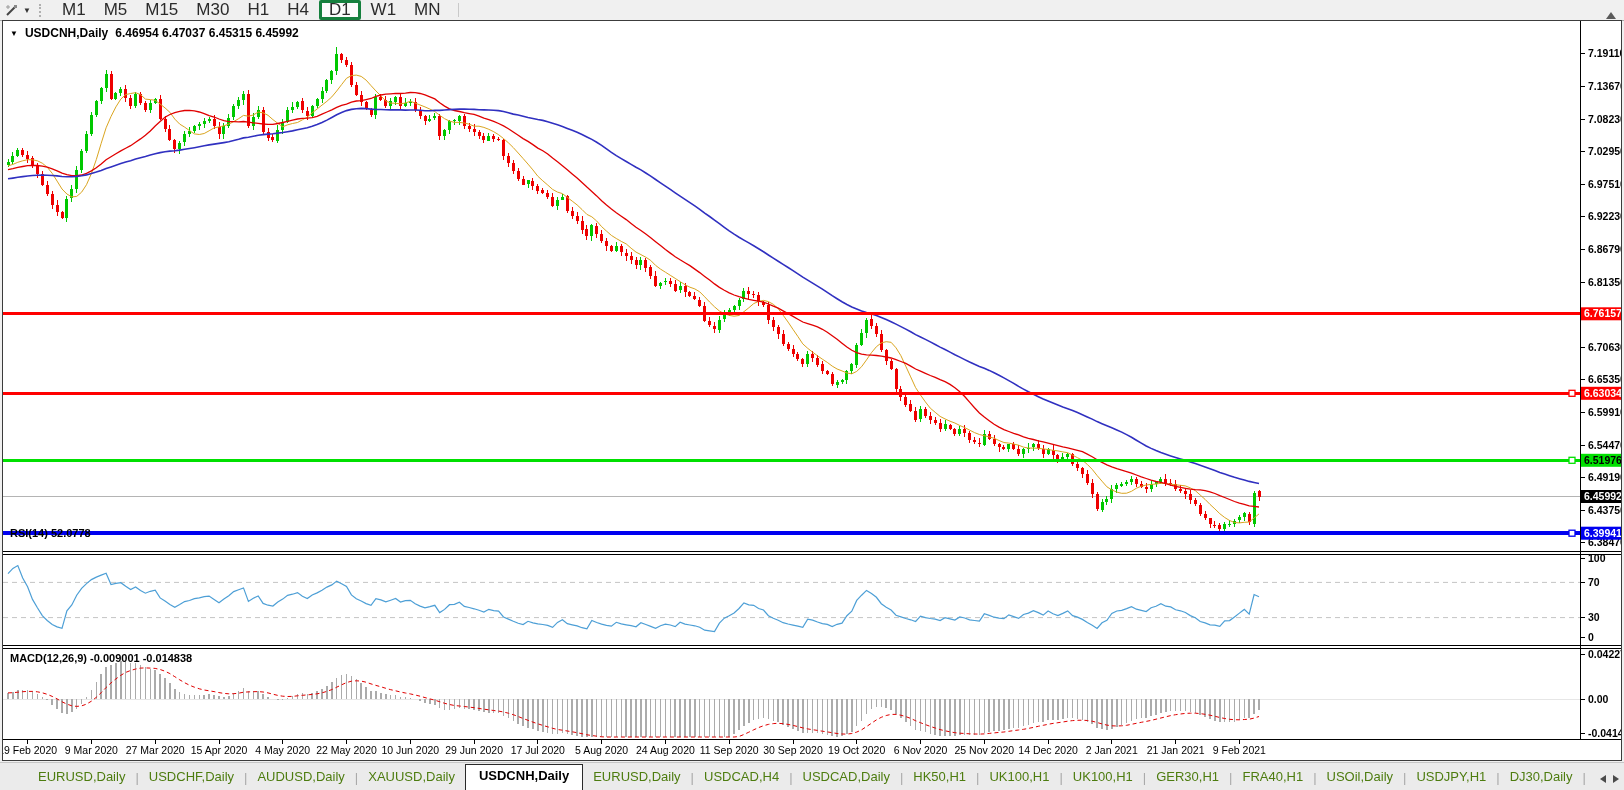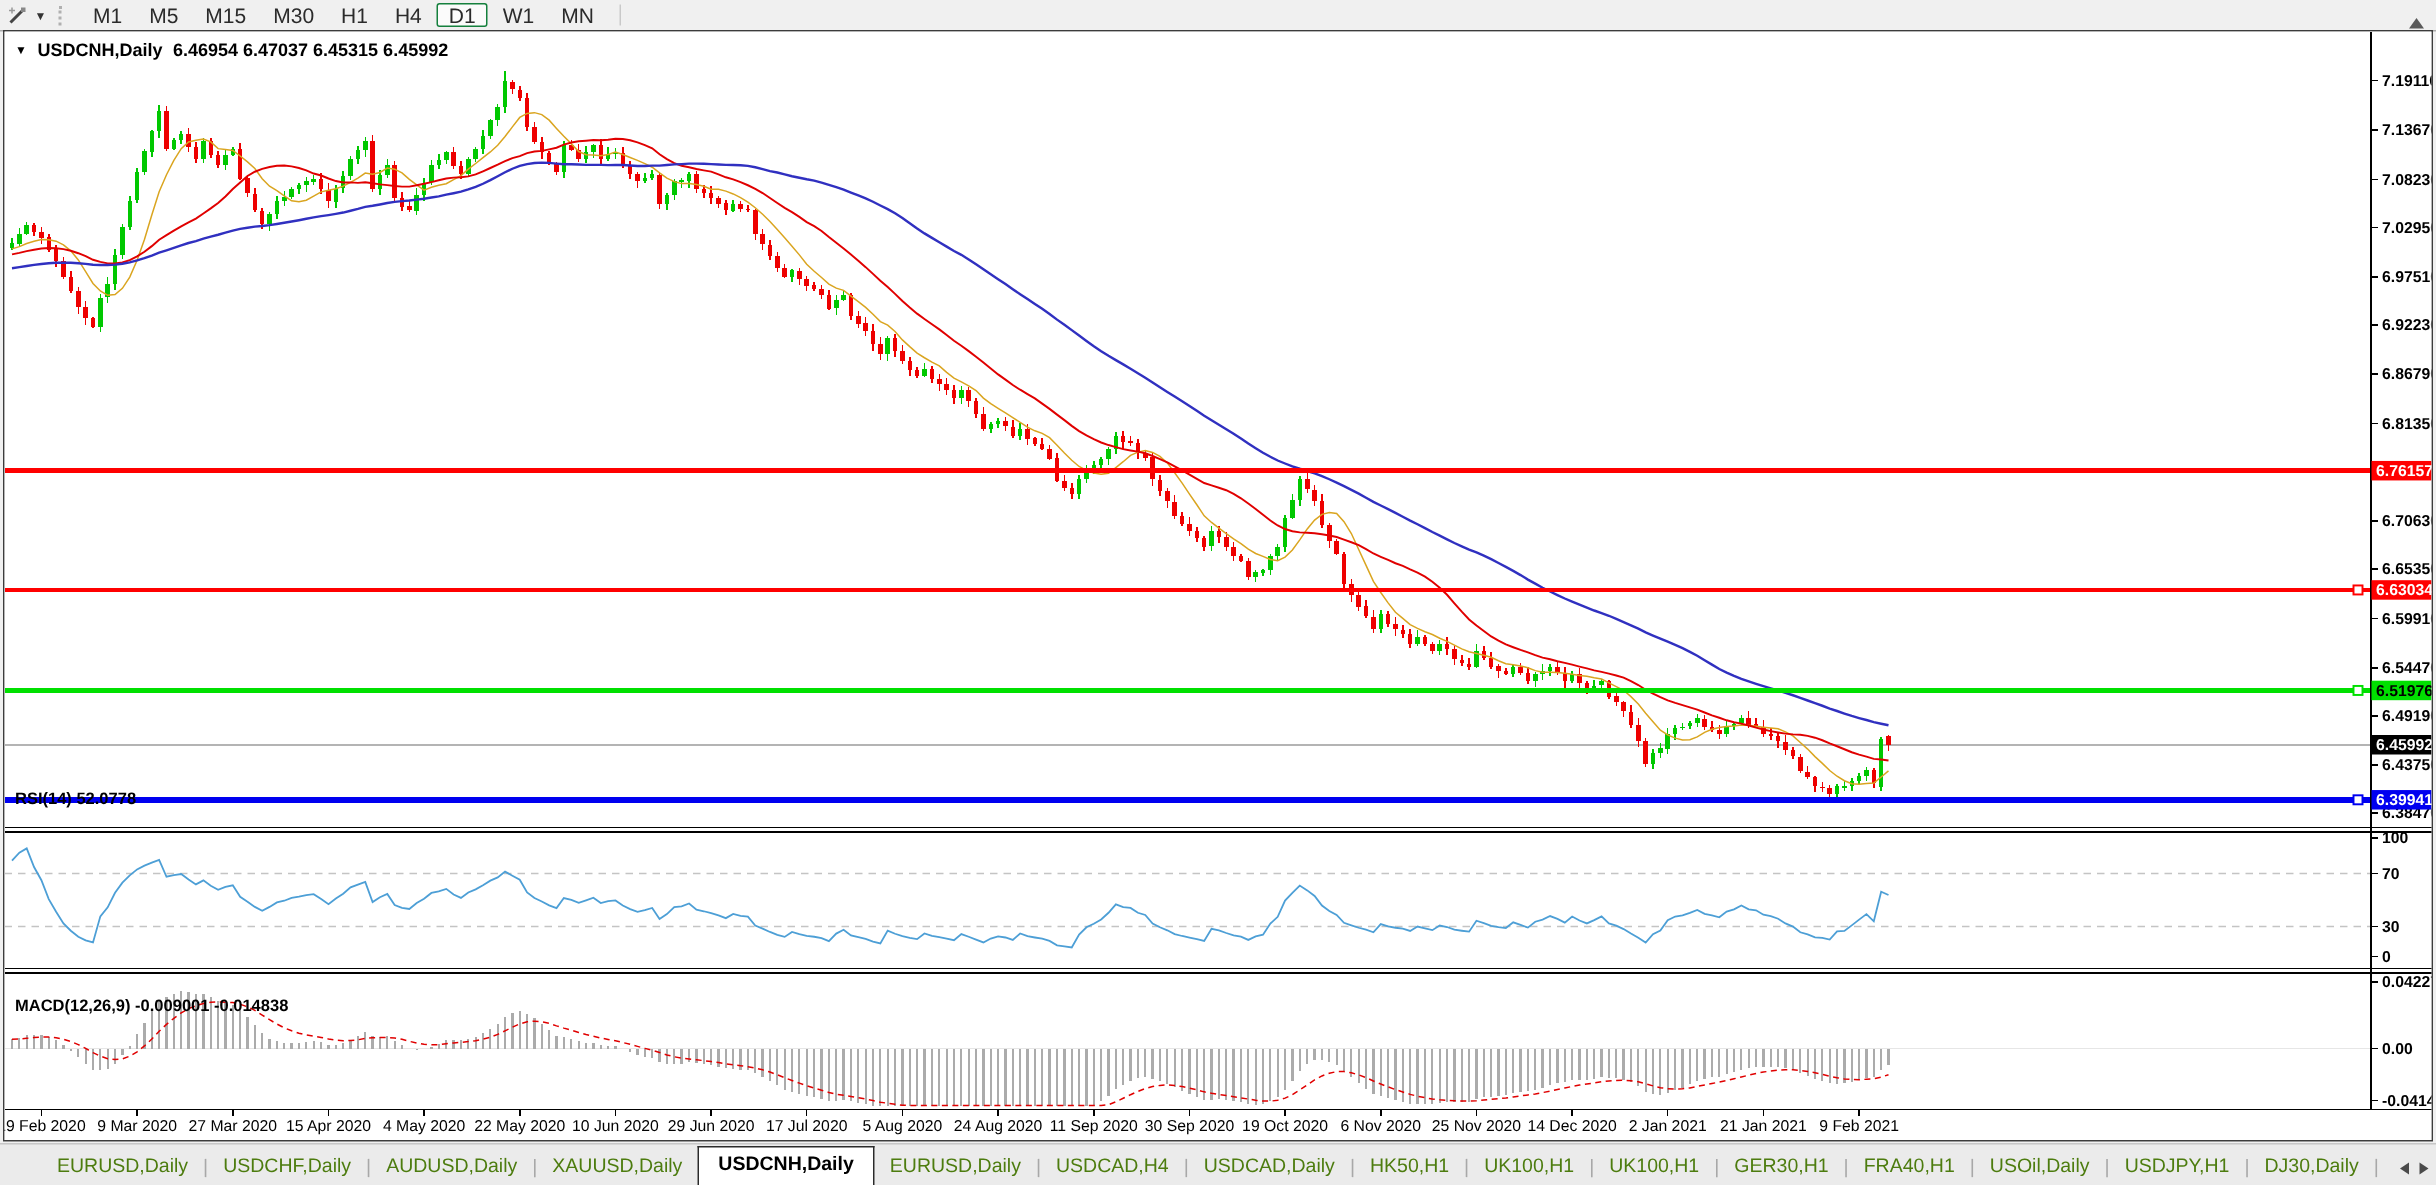--- a/index.html
+++ b/index.html
@@ -5,35 +5,35 @@
   html,body{margin:0;padding:0;background:#fff;}
   .screen{position:relative;width:1624px;height:790px;background:#f0f0f0;overflow:hidden;
           font-family:"Liberation Sans","DejaVu Sans",sans-serif;-webkit-font-smoothing:none;}
   
   .toolbar{position:absolute;left:0;top:0;width:1624px;height:20px;background:#f0f0f0;
            border-bottom:1px solid #ababab;display:flex;align-items:center;}
   .tool-icon{width:18px;height:16px;margin-left:3px;display:flex;align-items:center;justify-content:center;}
   .tool-dd{font-size:8px;color:#333;width:12px;text-align:center;cursor:default;}
   .grip{width:4px;height:13px;border-left:2px dotted #b0b0b0;margin:0 8px 0 6px;}
   .tf-buttons{display:flex;align-items:center;height:20px;}
-  .tfbtn{font-size:14px;color:#2b2b2b;padding:1px 8px;margin:0 1px;line-height:14px;cursor:default;}
-  .tfbtn.active{background:#fbfbfb;border:1px solid #15803d;border-radius:2px;padding:0 7px;}
+  .tfbtn{font-size:17px;color:#2b2b2b;padding:1px 8px;margin:0 1px;line-height:14px;cursor:default;}
+  .tfbtn.active{background:#fbfbfb;border:3px solid #15803d;border-radius:2px;padding:0 7px;}
   .tb-sep{width:1px;height:14px;background:#c9c9c9;margin-left:8px;}
   .overflow-arrow{position:absolute;right:8px;top:12px;width:0;height:0;
         border-left:5px solid transparent;border-right:5px solid transparent;border-bottom:7px solid #5a5a5a;}
   
   .chart-window{position:absolute;left:2px;top:20px;width:1618px;height:739px;background:#fff;
                 border:1px solid #3c3c3c;}
   .chart-window svg{position:absolute;left:0;top:0;}
   .chart-title{position:absolute;left:7px;top:5px;font-size:12px;font-weight:bold;color:#000;
                display:flex;gap:7px;align-items:center;z-index:5;}
   .collapse-tri{font-size:8px;position:relative;top:0px;}
   .pane-label{position:absolute;left:7px;font-size:11px;font-weight:600;color:#000;z-index:5;}
   .pane-label.rsi{top:506px;}
-  .pane-label.macd{top:644px;}
+  .pane-label.macd{top:631px;}
   
   .tabbar{position:absolute;left:0;top:762px;width:1624px;height:28px;background:#ebebeb;
           border-top:1px solid #c6c6c6;}
   .tabs{position:absolute;left:0;right:30px;top:0;bottom:0;display:flex;align-items:flex-end;
         overflow:hidden;white-space:nowrap;padding-left:28px;}
   .tab{font-size:13px;color:#4d7c0f;padding:4px 10px 6px 10px;line-height:16px;cursor:default;flex:0 0 auto;}
   .tab.active{background:#fff;color:#000;font-weight:bold;border:1px solid #2a2a2a;border-bottom:none;
               padding:3px 13px 7px 13px;}
   .tab-sep{color:#a8a8a8;font-size:13px;padding:4px 0 6px 0;flex:0 0 auto;}
   .tab-arrows{position:absolute;right:5px;bottom:8px;display:flex;gap:7px;}

